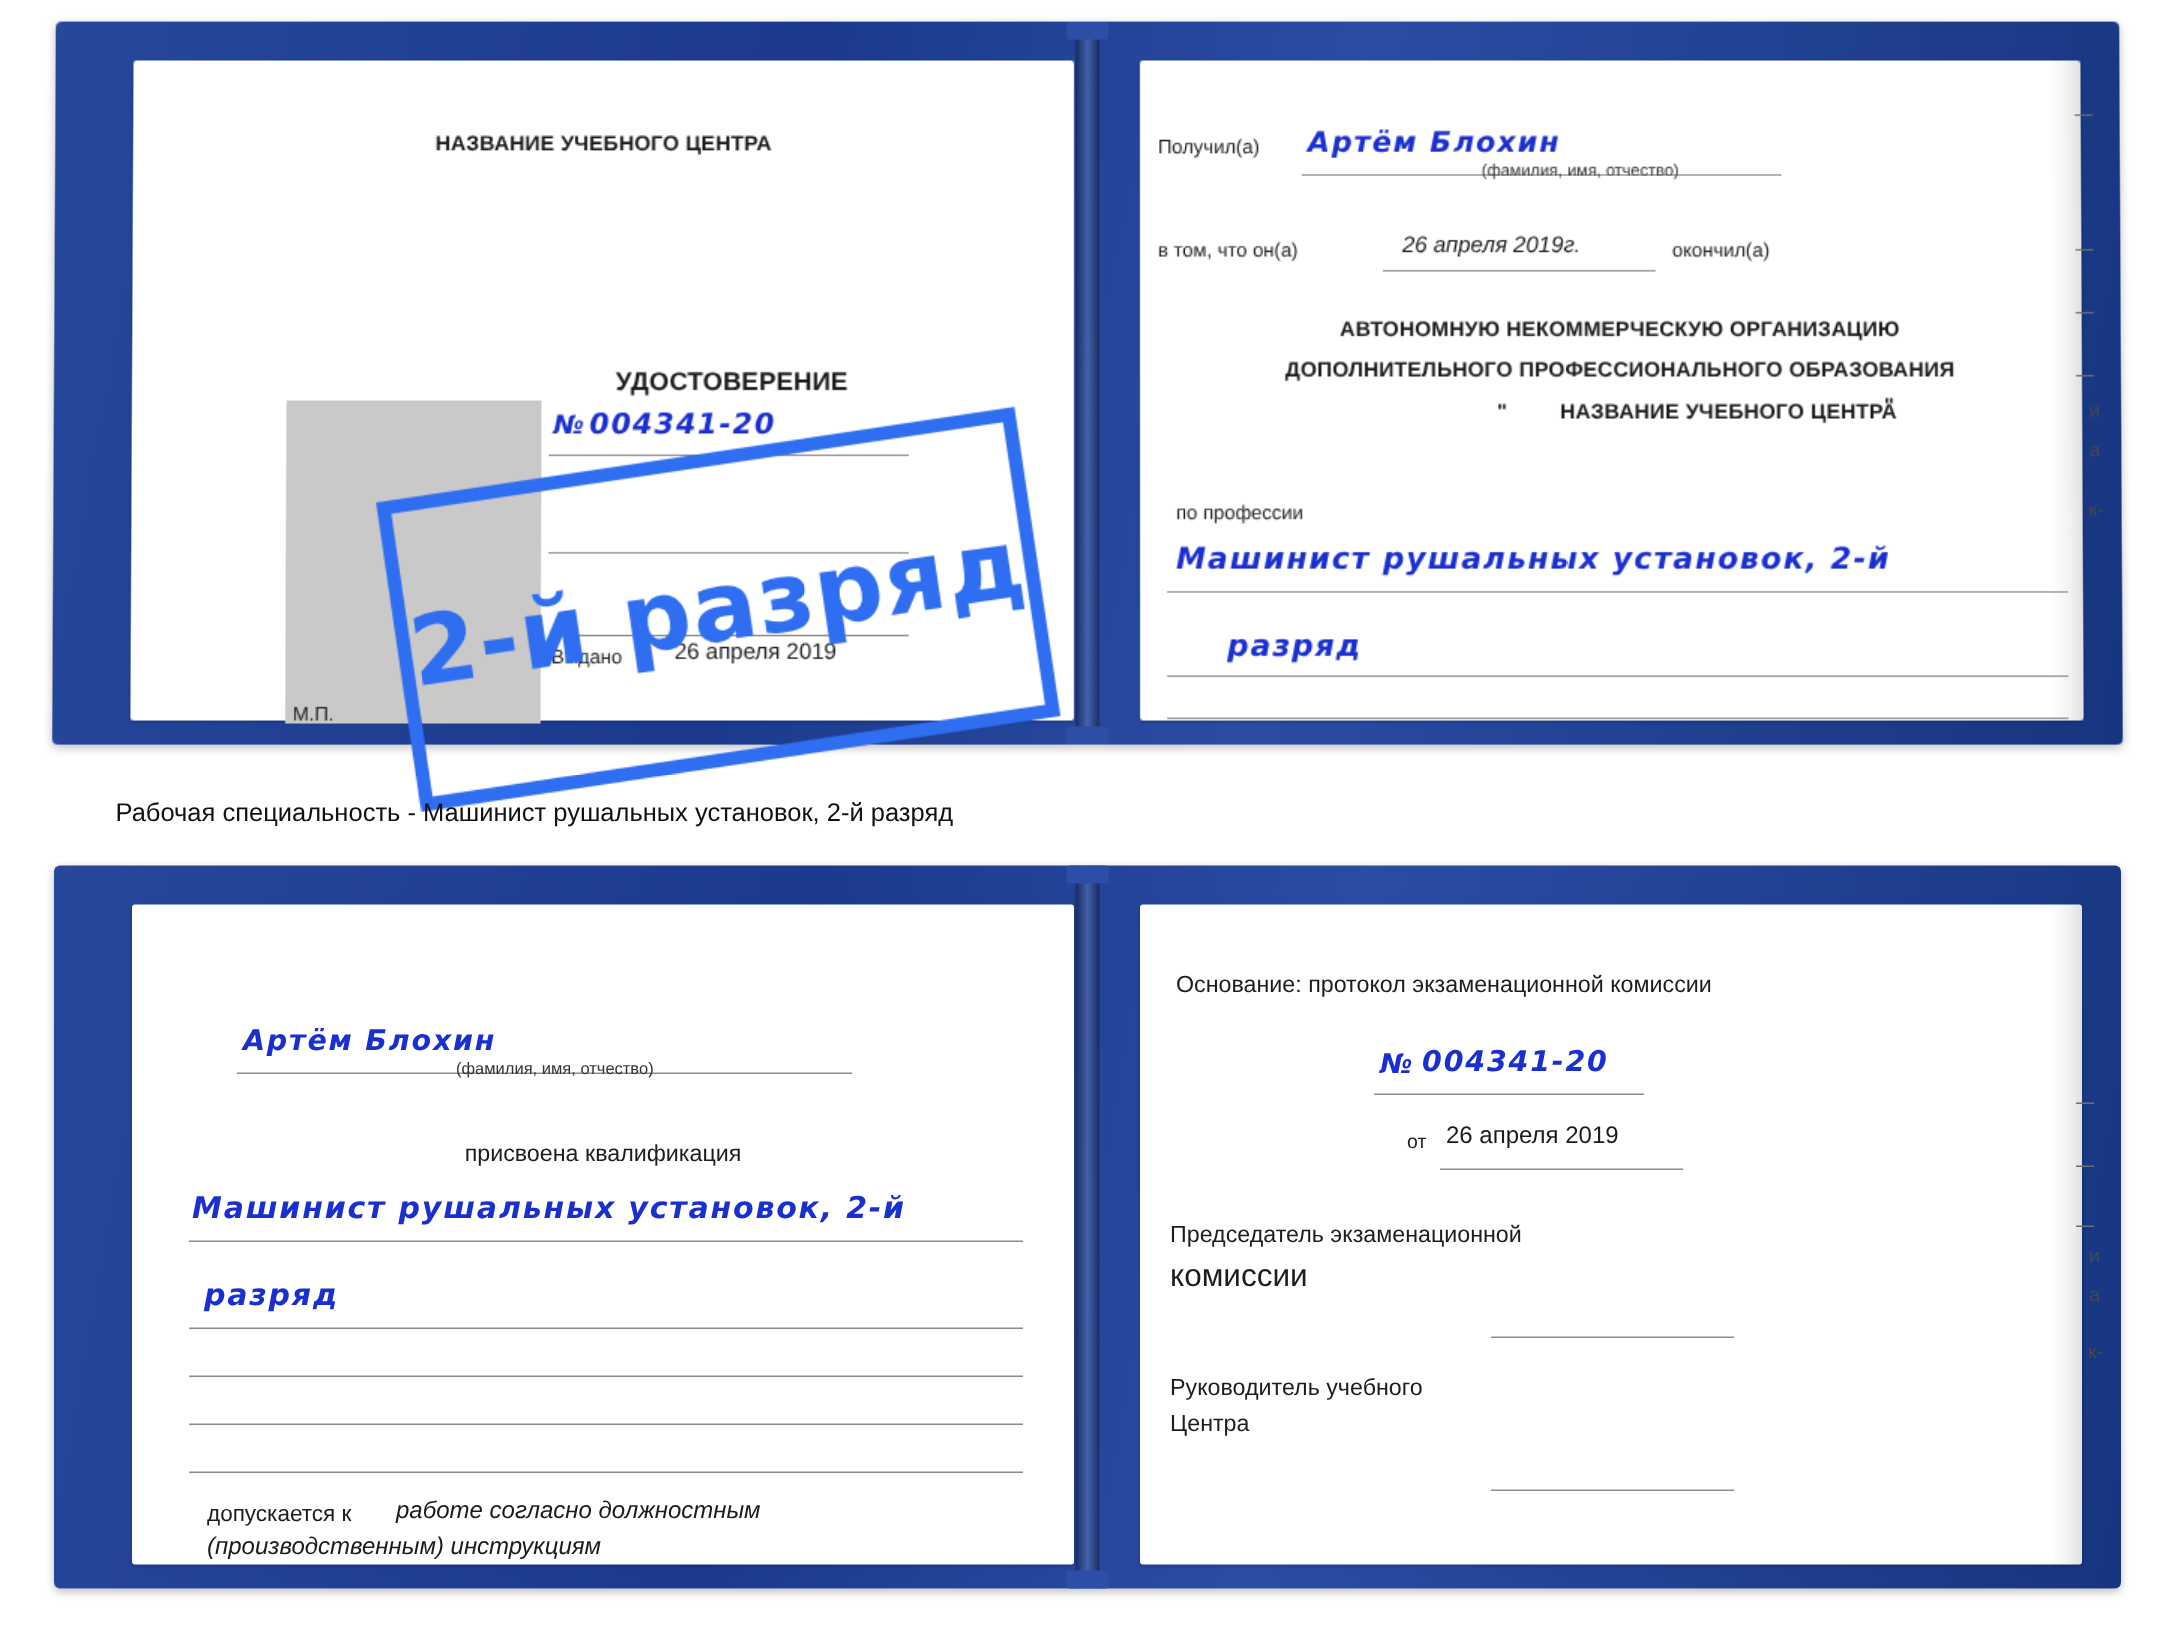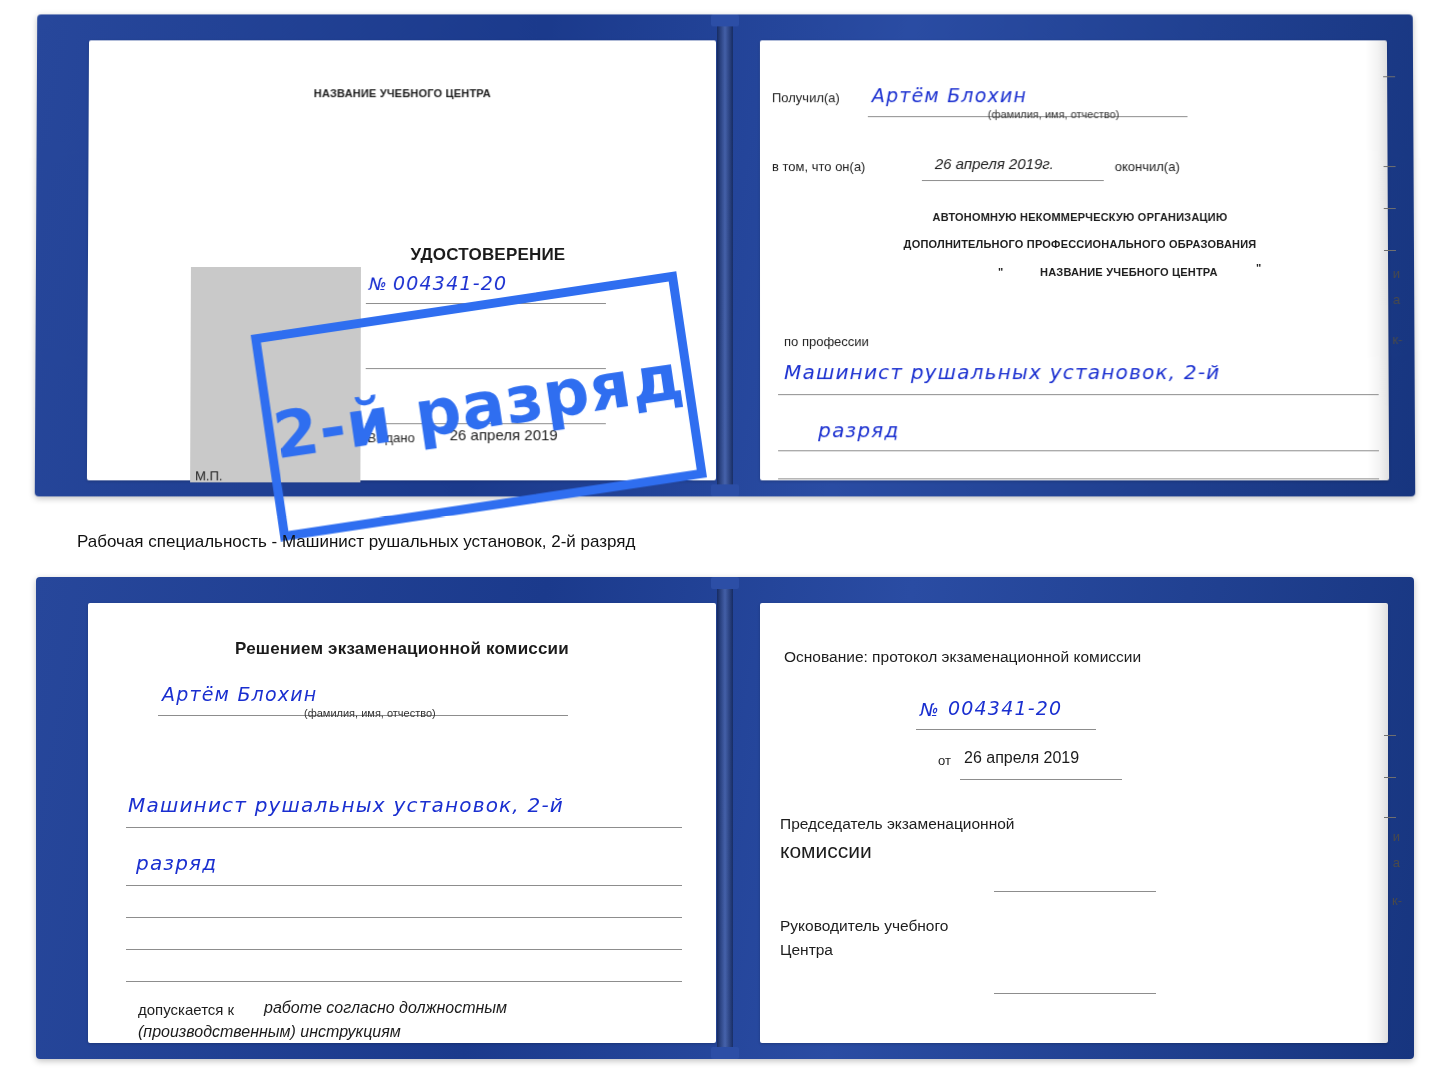--- a/index.html
+++ b/index.html
@@ -89,37 +89,37 @@
     right: 0;
     top: 0;
     width: 22px;
     height: 100%;
     background: linear-gradient(90deg, rgba(255,255,255,0) 0%, rgba(0,0,0,0.05) 60%, rgba(0,0,0,0.12) 100%);
   }
 
   
   .t-bold {
     font-weight: bold;
-    font-size: 11px;
+    font-size: 14px;
     color: #1b1b1b;
     letter-spacing: 0.2px;
   }
   .t-reg {
     font-size: 13px;
     color: #1d1d1d;
   }
   .t-small {
     font-size: 11px;
     color: #333;
   }
   .hand {
     font-family: "DejaVu Sans", sans-serif;
     color: #1a2fd0;
     font-style: italic;
-    font-weight: normal;
+    font-weight: bold;
     letter-spacing: 1.2px;
   }
   .ink {
     color: #1b1b1b;
     font-size: 15px;
   }
   .line {
     position: absolute;
     border-bottom: 1px solid #8d8d8d;
     height: 0;
@@ -257,26 +257,26 @@
   </div>
 
   <div class="caption">Рабочая специальность - Машинист рушальных установок, 2-й разряд</div>
 
   <div class="book bottom">
     <div class="spine"></div>
     <div class="spine-notch t"></div>
     <div class="spine-notch b"></div>
 
     <div class="paper left">
-      <div class="abs t-bold center" style="left:0; top:36px; width:628px; font-size:17px;">Решением экзаменационной комиссии</div>
 
       <div class="abs hand" style="left:74px; top:80px; font-size:19px;">Артём Блохин</div>
       <div class="line" style="left:70px; top:112px; width:410px;"></div>
       <div class="abs t-small" style="left:216px; top:104px;">(фамилия, имя, отчество)</div>
 
+      <div class="abs t-reg center" style="left:0; top:158px; width:628px; font-size:15.5px;">присвоена квалификация</div>
 
       <div class="abs hand" style="left:40px; top:190px; font-size:20px;">Машинист рушальных установок, 2-й</div>
       <div class="line" style="left:38px; top:224px; width:556px;"></div>
 
       <div class="abs hand" style="left:48px; top:248px; font-size:20px;">разряд</div>
       <div class="line" style="left:38px; top:282px; width:556px;"></div>
       <div class="line" style="left:38px; top:314px; width:556px;"></div>
       <div class="line" style="left:38px; top:346px; width:556px;"></div>
       <div class="line" style="left:38px; top:378px; width:556px;"></div>
 

